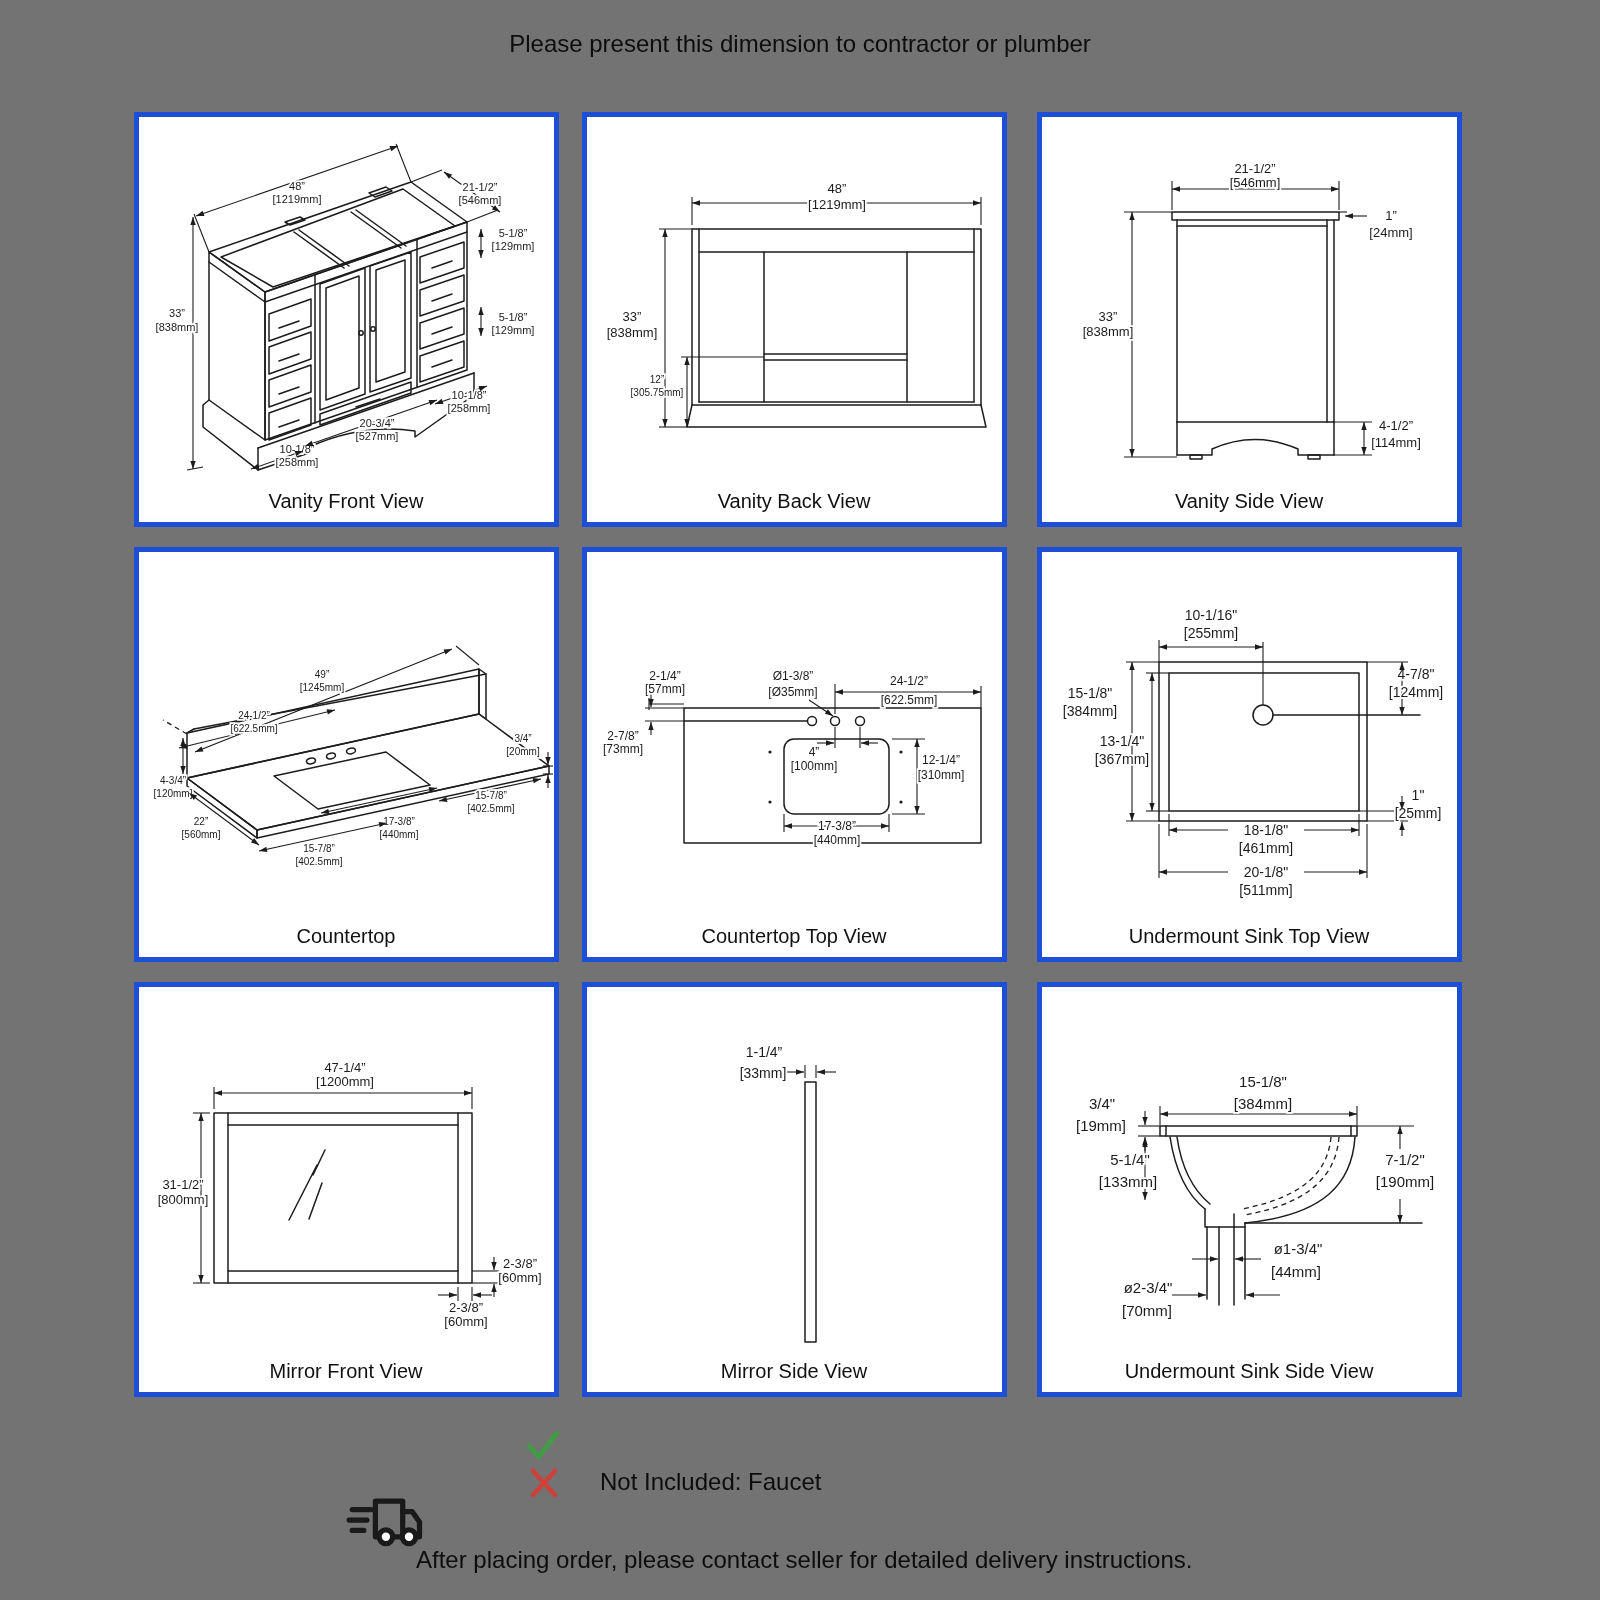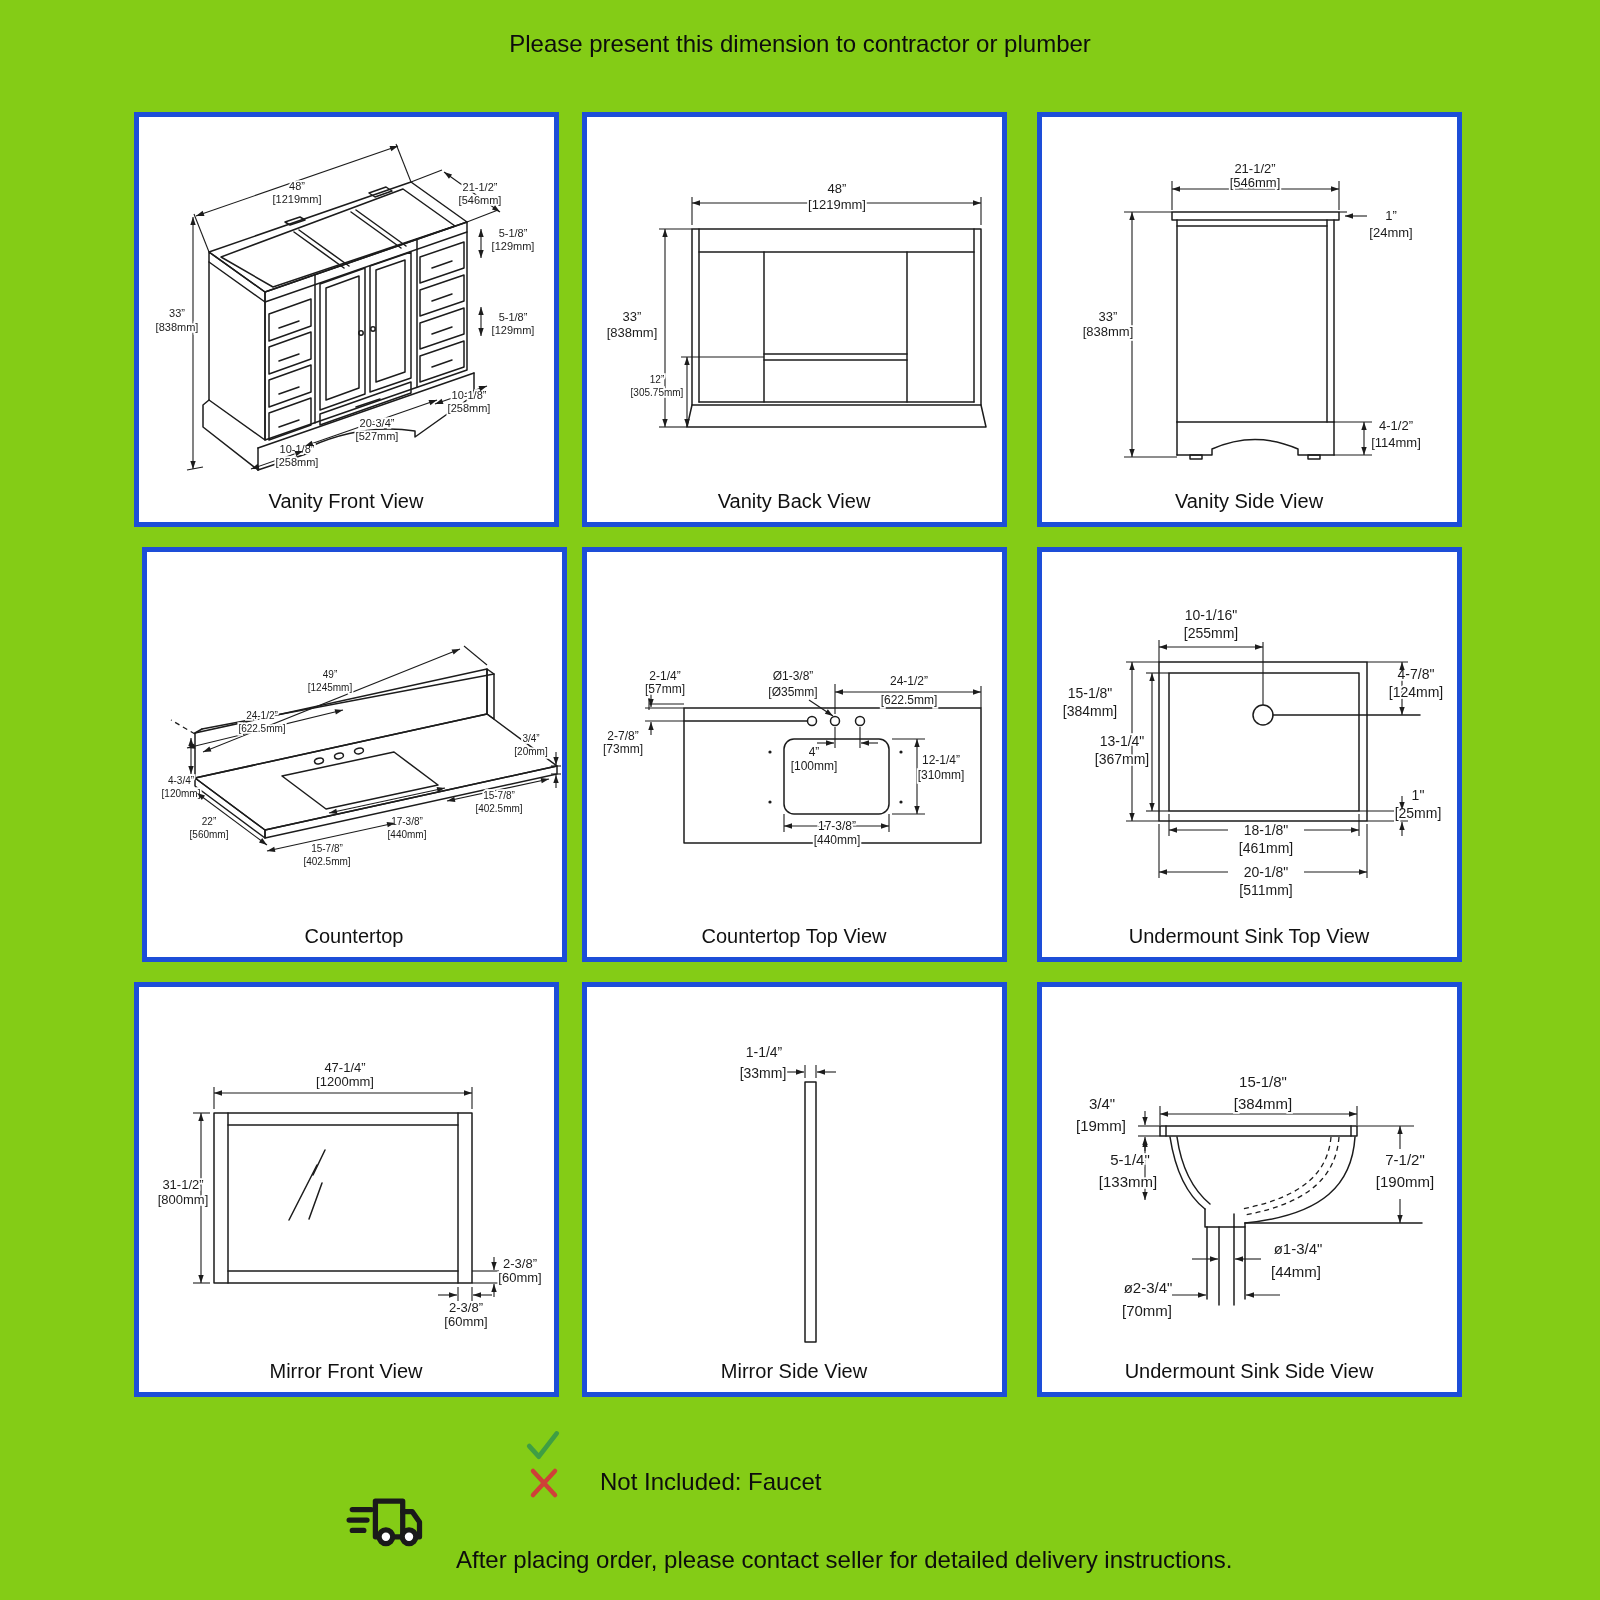--- a/index.html
+++ b/index.html
@@ -1,16 +1,16 @@
 <!DOCTYPE html>
 <html><head>
 <meta charset="utf-8">
 <style>
   html,body{margin:0;padding:0;background:#fff;}
-  #page{position:relative;width:1600px;height:1600px;background:#84cc16;overflow:hidden;
+  #page{position:relative;width:1600px;height:1600px;background:#737373;overflow:hidden;
         font-family:"Liberation Sans",sans-serif;color:#111;}
   #hdr{position:absolute;top:28px;left:0;width:1600px;text-align:center;
        font-size:24px;line-height:32px;color:#0d0d0d;}
   .panel{position:absolute;width:415px;height:405px;border:5px solid #1d4ed8;background:#fff;}
   .panel svg{display:block;width:415px;height:405px;}
   
   .o{stroke:#1c1c1c;fill:none;stroke-width:1.5;stroke-linejoin:round;stroke-linecap:round;}
   line.d,line.d1,line.e{stroke:#1c1c1c;stroke-width:1.1;}
   .dash{stroke:#1c1c1c;fill:none;stroke-width:1.3;stroke-dasharray:5 4;}
   text{font-family:"Liberation Sans",sans-serif;}
@@ -215,21 +215,21 @@
           <polygon points="303,99 311,101.7 311,96.3" fill="#1c1c1c" stroke="none"></polygon>
           <polygon points="90,340 92.7,332 87.3,332" fill="#1c1c1c" stroke="none"></polygon>
           <polygon points="90,95 87.3,103 92.7,103" fill="#1c1c1c" stroke="none"></polygon>
           <polygon points="322,338 324.7,330 319.3,330" fill="#1c1c1c" stroke="none"></polygon>
           <polygon points="322,305 319.3,313 324.7,313" fill="#1c1c1c" stroke="none"></polygon>
         </g>
       <text class="cap" x="207" y="391">Vanity Side View</text>
     </svg>
   </div>
 
-  <div class="panel p3" style="left:134px;top:547px;margin-left:8px;">
+  <div class="panel p3" style="left:134px;top:547px;">
     <svg viewBox="0 0 415 405">
       <g>
         <path class="o" d="M48,181 L340,117 L340,162 L48,226 Z"></path>
         <path class="o" d="M340,117 L347,122 L347,167 L340,162 Z"></path>
         <line class="o" x1="48" y1="181" x2="55" y2="177"></line>
         <line class="o" x1="55" y1="177" x2="347" y2="122"></line>
         <path class="o" d="M48,226 L340,162 L410,214 L118,278 Z"></path>
         <path class="o" d="M118,278 L410,214 L410,222 L118,286 Z"></path>
         <path class="o" d="M48,226 L48,234 L118,286 L118,278 Z"></path>
         <path class="o" style="stroke-linejoin:round" d="M135,224 L247,200 L291,233 L179,257 Z"></path>
@@ -568,15 +568,15 @@
         <line x1="6" y1="30" x2="24" y2="30"></line>
           <line x1="3" y1="40" x2="20" y2="40"></line>
           <line x1="6" y1="50" x2="17" y2="50"></line>
         <path d="M28,22 H54 V56 H28 Z"></path>
         <path d="M54,32 H63 L70,42 V56 H54"></path>
       </g>
       <circle cx="38" cy="56" r="6.5" fill="#fff" stroke="#1a1a1a" stroke-width="5"></circle>
       <circle cx="60" cy="56" r="6.5" fill="#fff" stroke="#1a1a1a" stroke-width="5"></circle>
     </svg>
   </div>
-  <div class="frow" style="left:456px;top:1546px;">After placing order, please contact seller for detailed delivery instructions.</div>
+  <div class="frow" style="left:416px;top:1546px;">After placing order, please contact seller for detailed delivery instructions.</div>
 
 </div>
 
 </body></html>

